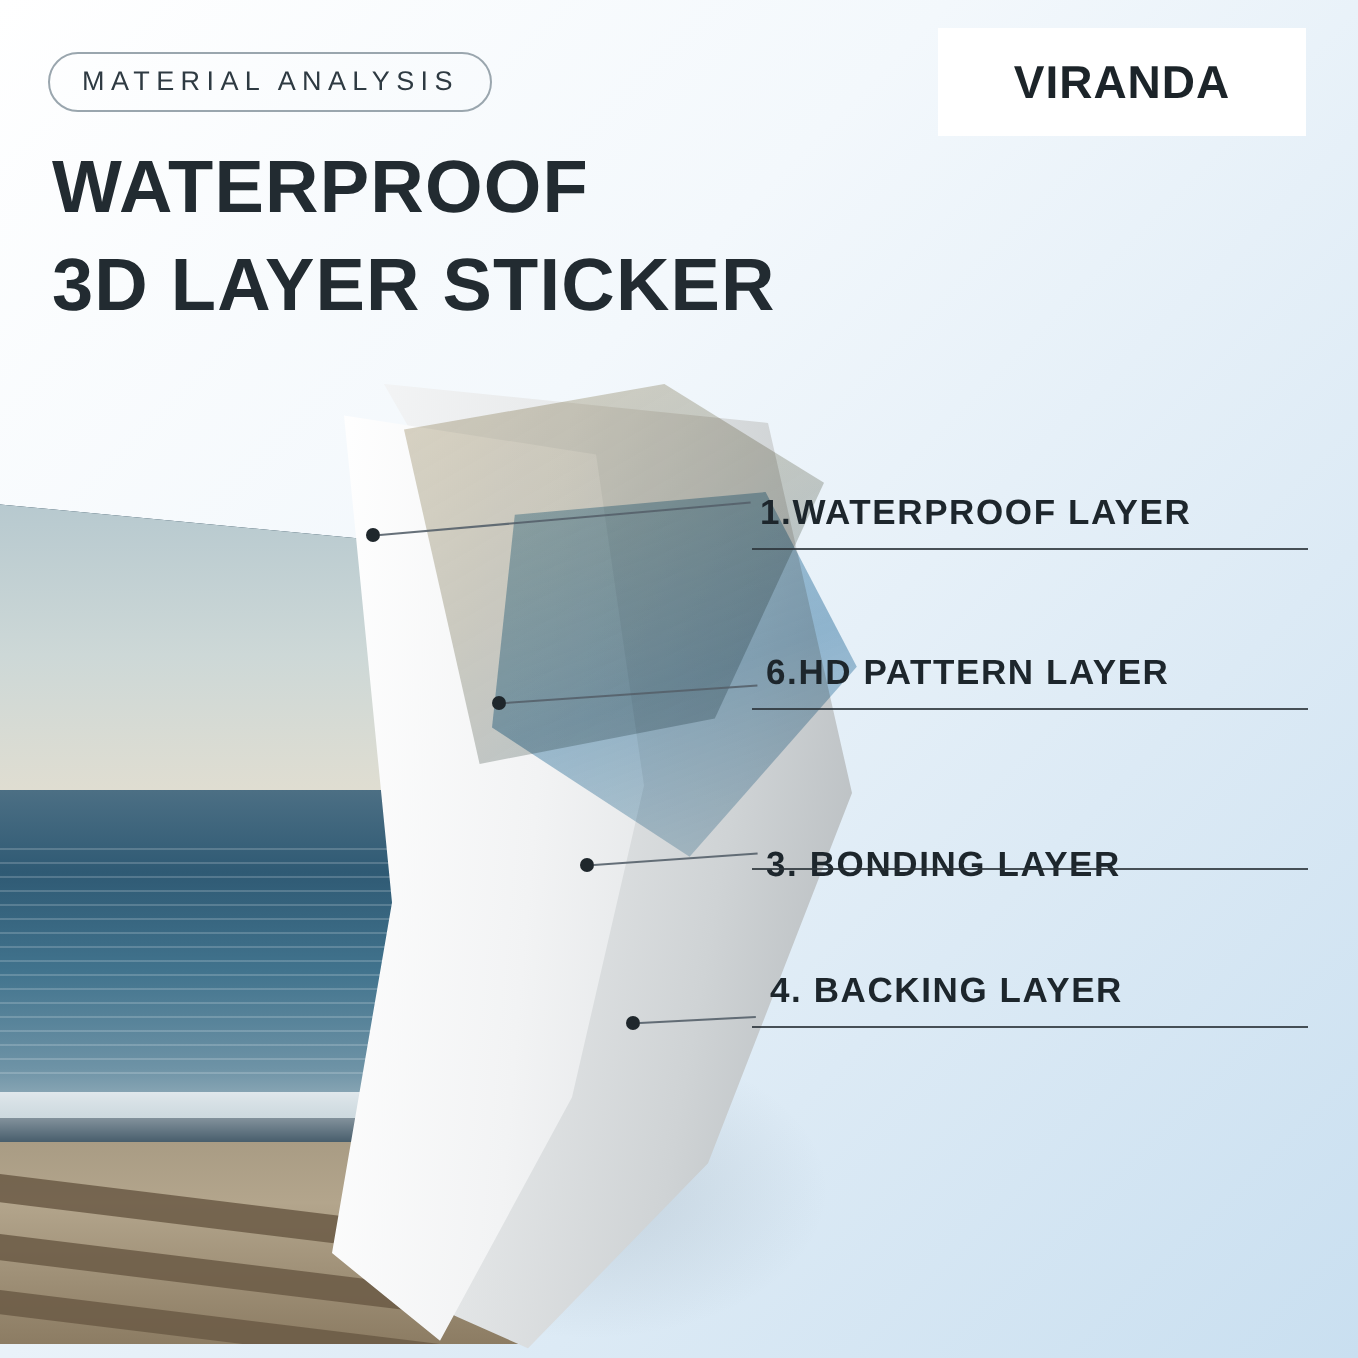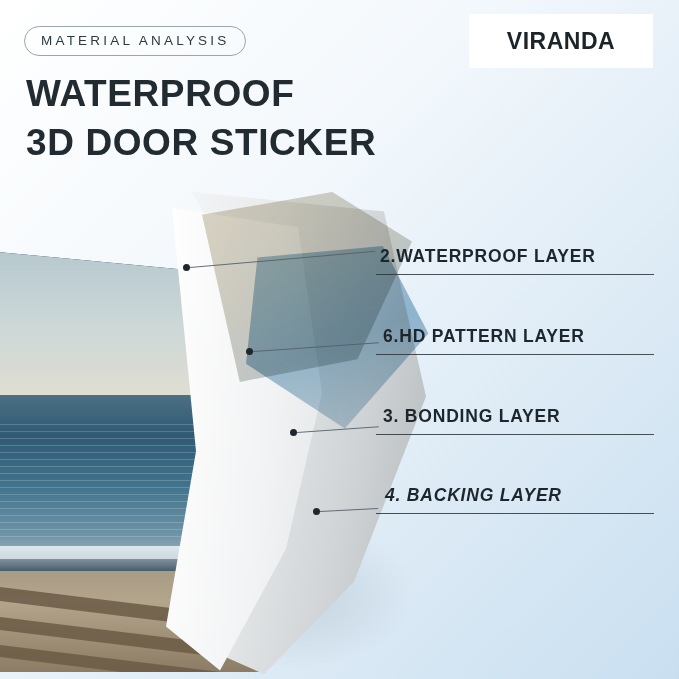--- a/index.html
+++ b/index.html
@@ -187,21 +187,21 @@
 <div id="page">
 
   <div class="badge">MATERIAL ANALYSIS</div>
 
   <div class="brand-box">
     <span>VIRANDA</span>
   </div>
 
   <div class="title">
     <span class="l1">WATERPROOF</span>
-    <span class="l2">3D DOOR STICKER</span>
+    <span class="l2">3D LAYER STICKER</span>
   </div>
 
   <div class="stage">
 
     <div class="photo">
       <div class="sky"></div>
       <div class="sea"></div>
       <div class="foam"></div>
       <div class="sand"></div>
       <div class="plank" style="left:-10px; top:352px; width:300px; height:14px; transform:rotate(7deg);"></div>
@@ -216,32 +216,32 @@
       <div class="peel-front"></div>
       <div class="film-a"></div>
       <div class="film-b"></div>
     </div>
   </div>
 
   <div class="callouts">
 
     <div class="dot" style="left:183px; top:264px;"></div>
     <div class="lead" style="left:190px; top:267px; width:186px; transform:rotate(-5deg);"></div>
-    <div class="callout-label" style="left:380px; top:246px;">2.WATERPROOF LAYER</div>
+    <div class="callout-label" style="left:380px; top:246px;">1.WATERPROOF LAYER</div>
     <div class="rule" style="left:376px; top:274px; width:278px;"></div>
 
     <div class="dot" style="left:246px; top:348px;"></div>
     <div class="lead" style="left:253px; top:351px; width:126px; transform:rotate(-4deg);"></div>
     <div class="callout-label" style="left:383px; top:326px;">6.HD PATTERN LAYER</div>
     <div class="rule" style="left:376px; top:354px; width:278px;"></div>
 
     <div class="dot" style="left:290px; top:429px;"></div>
     <div class="lead" style="left:297px; top:432px; width:82px; transform:rotate(-4deg);"></div>
-    <div class="callout-label" style="left:383px; top:406px;text-align:right;">3. BONDING LAYER</div>
+    <div class="callout-label" style="left:383px; top:422px;text-align:right;">3. BONDING LAYER</div>
     <div class="rule" style="left:376px; top:434px; width:278px;"></div>
 
     <div class="dot" style="left:313px; top:508px;"></div>
     <div class="lead" style="left:320px; top:511px; width:58px; transform:rotate(-3deg);"></div>
-    <div class="callout-label" style="left:385px; top:485px;font-style:italic;">4. BACKING LAYER</div>
+    <div class="callout-label" style="left:385px; top:485px;">4. BACKING LAYER</div>
     <div class="rule" style="left:376px; top:513px; width:278px;"></div>
   </div>
 
 </div>
 
 </body></html>

